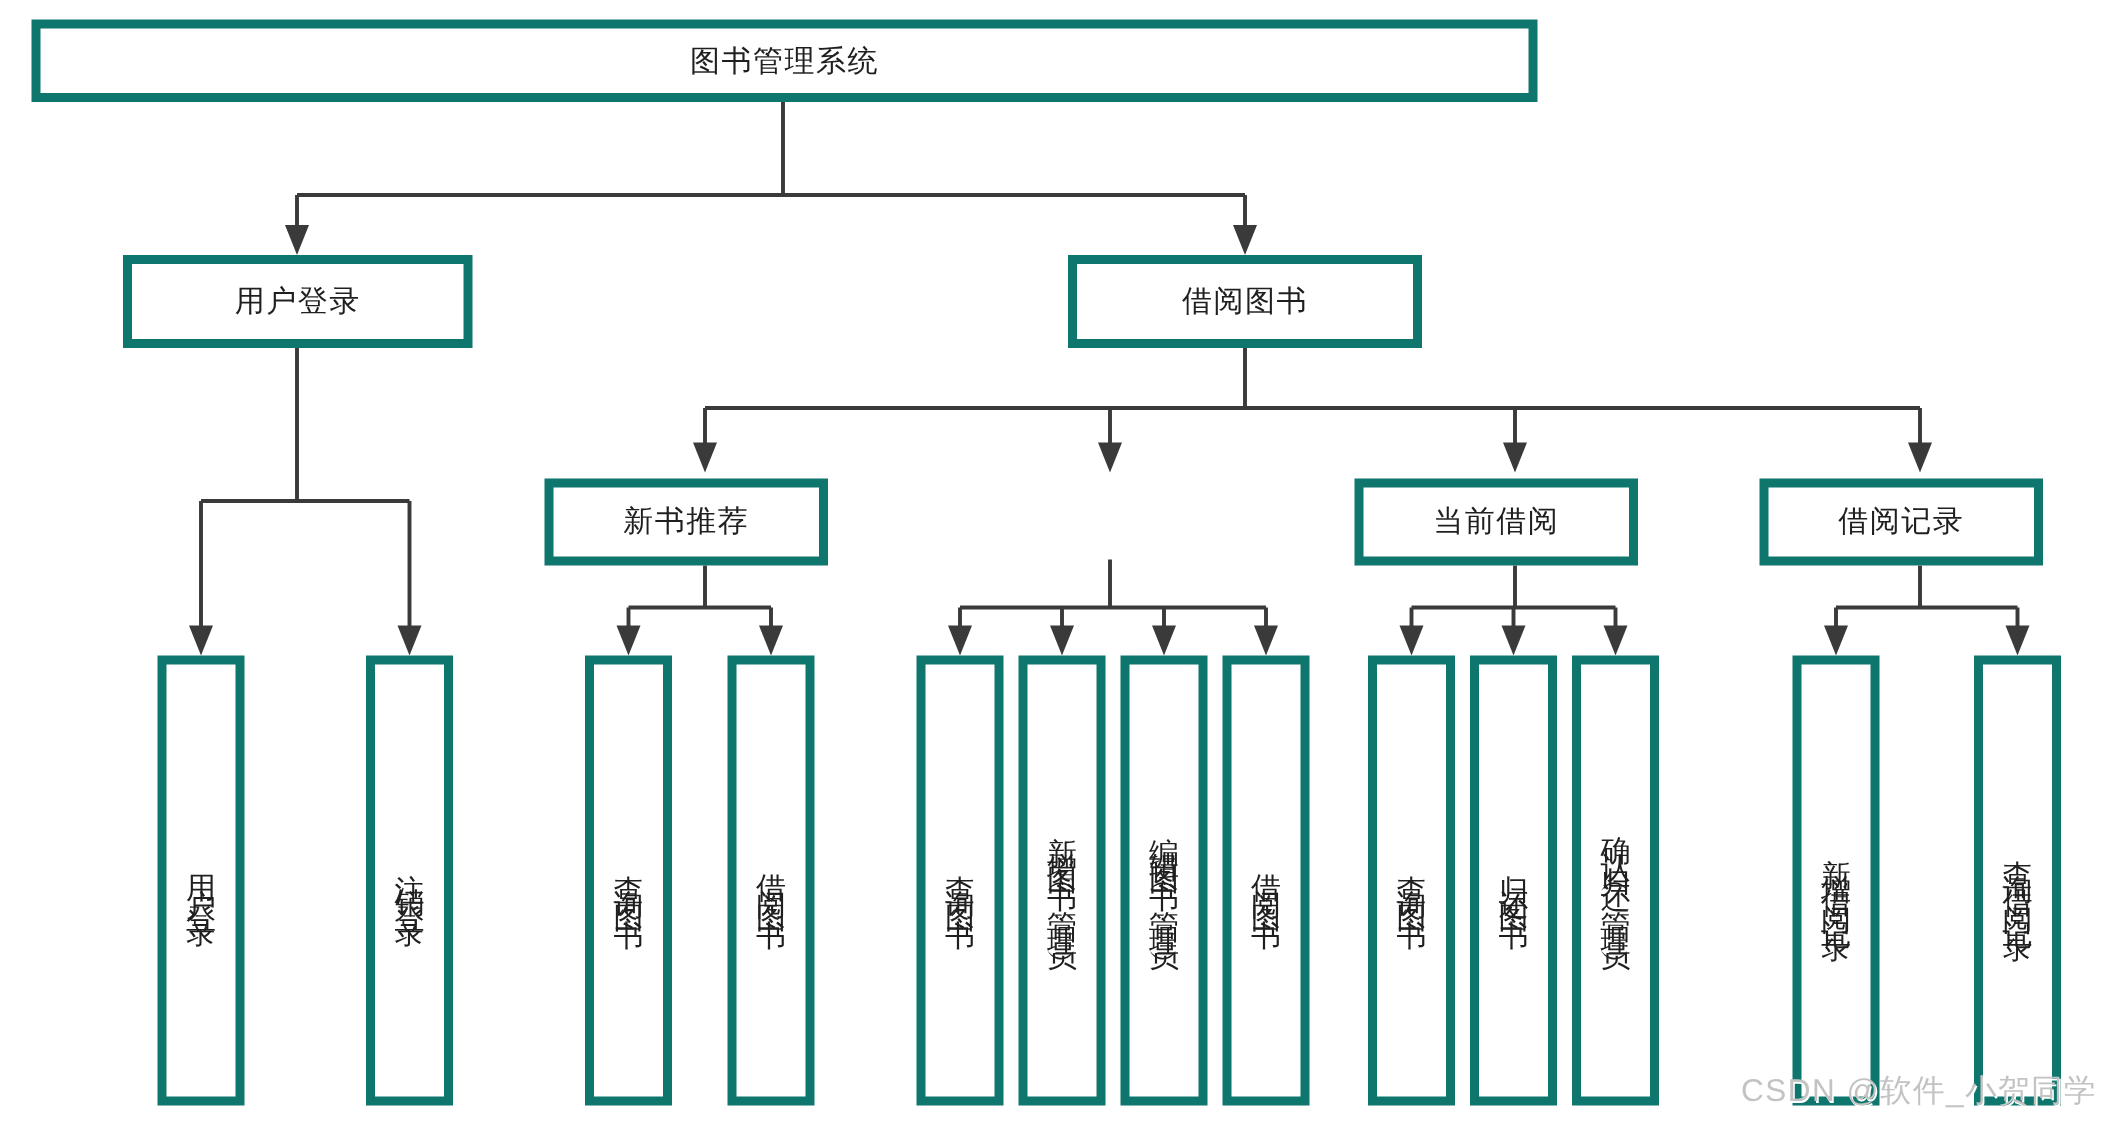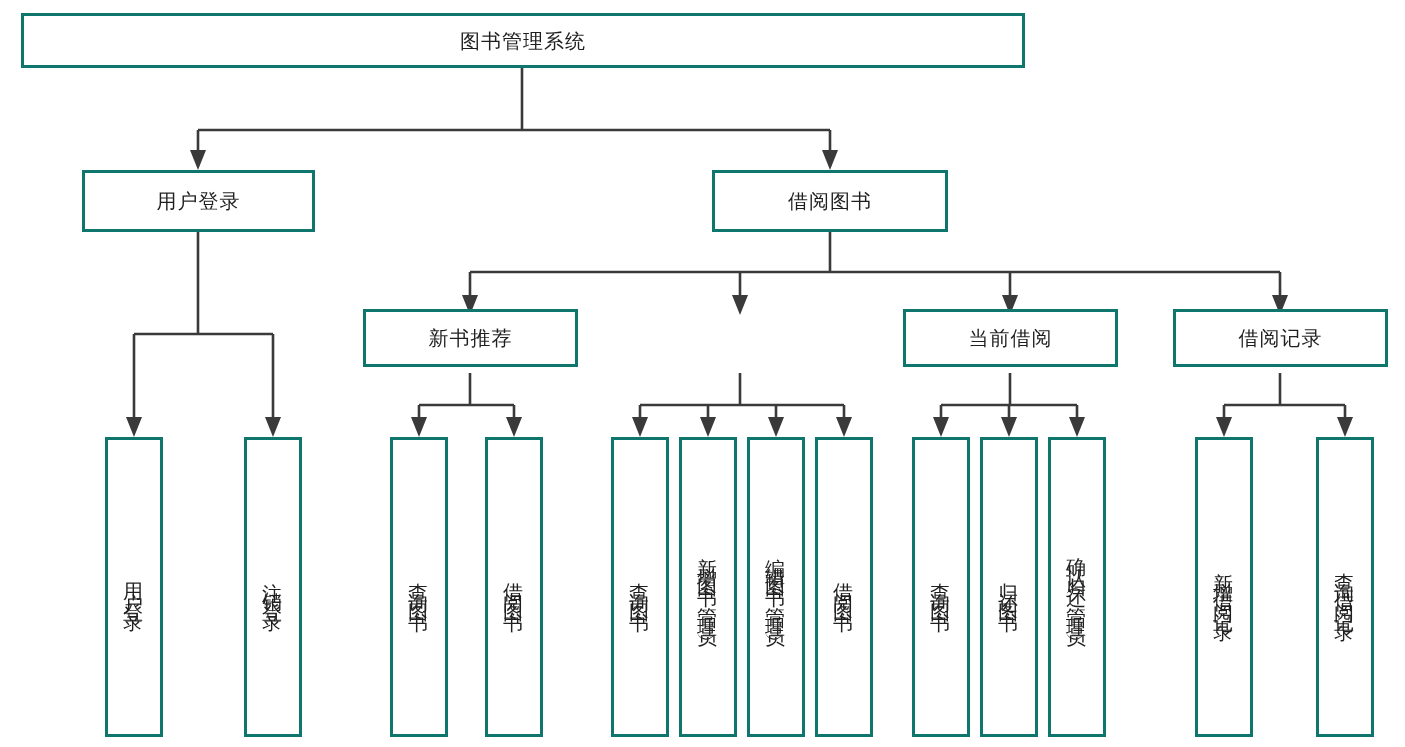--- a/index.html
+++ b/index.html
@@ -14,34 +14,34 @@
   }
   #edges {
     position: absolute;
     left: 0; top: 0;
     width: 1405px; height: 747px;
     pointer-events: none;
   }
   .box {
     position: absolute;
     background: #ffffff;
-    border: 3px solid #0f766e;
+    border: 6px solid #0f766e;
     color: #1f1f1f;
     display: flex;
     align-items: center;
     justify-content: center;
     font-size: 20px;
     letter-spacing: 1px;
   }
   .h-box { line-height: 1; }
   .root-box  { left: 21px;  top: 13px;  width: 1004px; height: 55px; }
   .l2-box    { top: 170px;  height: 62px; }
   .l2-a      { left: 82px;  width: 233px; }
   .l2-b      { left: 712px; width: 236px; }
-  .l3-box    { top: 309px;  height: 58px; width: 215px; }
+  .l3-box    { top: 319px;  height: 58px; width: 189px; }
   .l3-0      { left: 363px; }
   .l3-1      { left: 633px; }
   .l3-2      { left: 903px; }
   .l3-3      { left: 1173px; }
   .v-box {
     top: 437px;
     height: 300px;
     width: 58px;
     writing-mode: vertical-rl;
     text-orientation: mixed;
@@ -117,14 +117,15 @@
   <div class="box v-box" style="left:747px">编辑图书（管理员）</div>
   <div class="box v-box" style="left:815px">借阅图书</div>
 
   <div class="box v-box" style="left:912px">查询图书</div>
   <div class="box v-box" style="left:980px">归还图书</div>
   <div class="box v-box" style="left:1048px">确认归还（管理员）</div>
 
   <div class="box v-box" style="left:1195px">新增借阅记录</div>
   <div class="box v-box" style="left:1316px">查询借阅记录</div>
 
+  <div class="watermark">CSDN @软件_小贺同学</div>
 
 </div>
 
 </body></html>

